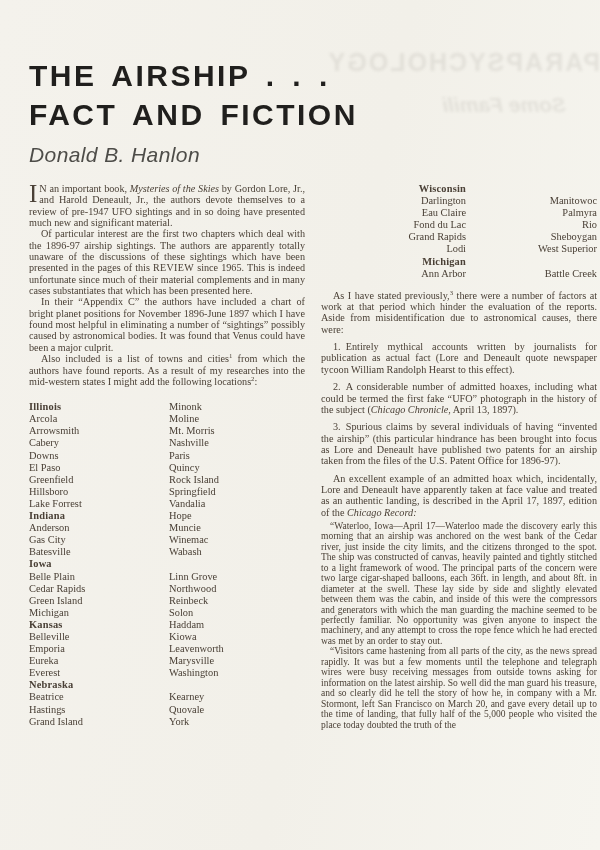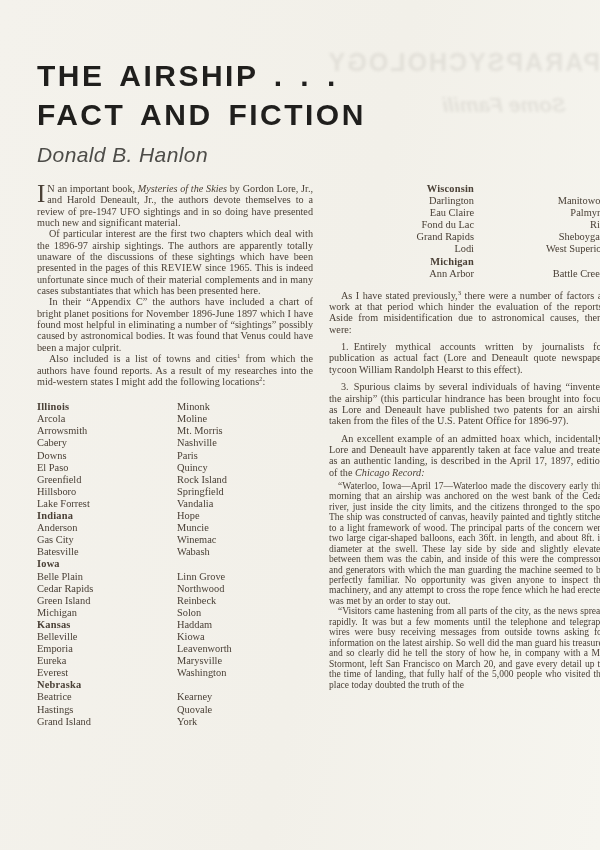--- a/index.html
+++ b/index.html
@@ -1,20 +1,20 @@
 <!DOCTYPE html>
 <html><head>
 <meta charset="utf-8">
 <style>
   html,body{margin:0;padding:0;}
   body{width:600px;height:850px;background:#e9e7e0;font-family:"Liberation Serif",serif;}
   .page{position:relative;width:600px;height:850px;overflow:hidden;
         background:linear-gradient(100deg,#f4f2ec 0%,#f2f0e9 55%,#f6f5ef 100%);
         color:#4a4036;}
-  .content{padding:56px 12px 0 37px;}
+  .content{padding:56px 12px 0 29px;}
 
   
   .ghost{position:absolute;top:48px;right:0;width:300px;overflow:hidden;
          transform:scaleX(-1);opacity:0.12;filter:blur(1.4px);
          font-family:"Liberation Sans",sans-serif;font-weight:bold;color:#6b655c;
          pointer-events:none;}
   .ghost-l1{font-size:25px;letter-spacing:2px;white-space:nowrap;}
   .ghost-l2{font-size:21px;margin-top:16px;margin-left:34px;white-space:nowrap;font-style:italic;}
 
   h1.title{position:relative;margin:0;font-family:"Liberation Sans",sans-serif;
@@ -221,20 +221,21 @@
               </div>
               <div class="row">
                 <span>Ann Arbor</span>
                 <span>Battle Creek</span>
               </div>
             </div>
           </div>
           <div class="paras">
             <p class="body-para">As I have stated previously,<sup>3</sup> there were a number of factors at work at that period which hinder the evaluation of the reports. Aside from misidentification due to astronomical causes, there were:</p>
             <p class="body-para spaced">1. Entirely mythical accounts written by journalists for publication as actual fact (Lore and Deneault quote newspaper tycoon William Randolph Hearst to this effect).</p>
+            <p class="body-para spaced">2. A considerable number of admitted hoaxes, including what could be termed the first fake “UFO” photograph in the history of the subject (<i>Chicago Chronicle</i>, April 13, 1897).</p>
             <p class="body-para spaced">3. Spurious claims by several individuals of having “invented the airship” (this particular hindrance has been brought into focus as Lore and Deneault have published two patents for an airship taken from the files of the U.S. Patent Office for 1896-97).</p>
             <p class="body-para spaced">An excellent example of an admitted hoax which, incidentally, Lore and Deneault have apparently taken at face value and treated as an authentic landing, is described in the April 17, 1897, edition of the <i>Chicago Record:</i></p>
             <p class="quote qfirst">“Waterloo, Iowa—April 17—Waterloo made the discovery early this morning that an airship was anchored on the west bank of the Cedar river, just inside the city limits, and the citizens thronged to the spot. The ship was constructed of canvas, heavily painted and tightly stitched to a light framework of wood. The principal parts of the concern were two large cigar-shaped balloons, each 36ft. in length, and about 8ft. in diameter at the swell. These lay side by side and slightly elevated between them was the cabin, and inside of this were the compressors and generators with which the man guarding the machine seemed to be perfectly familiar. No opportunity was given anyone to inspect the machinery, and any attempt to cross the rope fence which he had erected was met by an order to stay out.</p>
             <p class="quote">“Visitors came hastening from all parts of the city, as the news spread rapidly. It was but a few moments until the telephone and telegraph wires were busy receiving messages from outside towns asking for information on the latest airship. So well did the man guard his treasure, and so clearly did he tell the story of how he, in company with a Mr. Stormont, left San Francisco on March 20, and gave every detail up to the time of landing, that fully half of the 5,000 people who visited the place today doubted the truth of the</p>
           </div>
         </div>
     </div>
   </div>
 </div>
 

